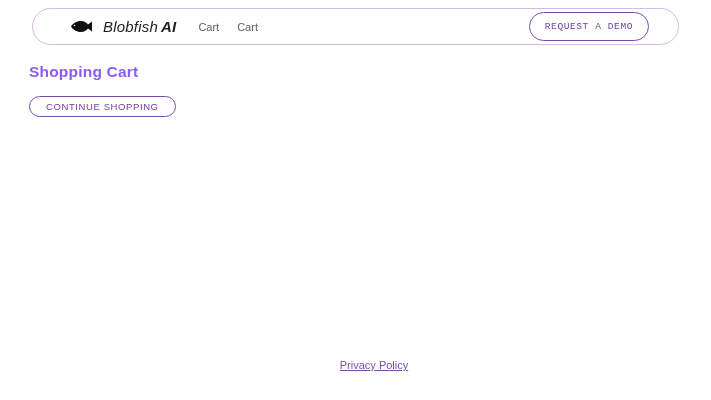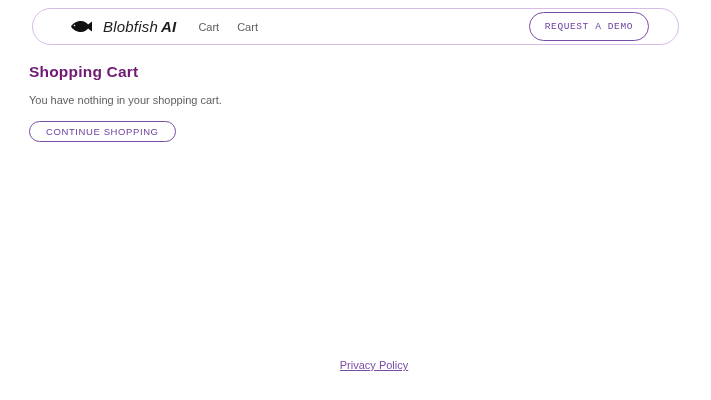--- a/index.html
+++ b/index.html
@@ -68,21 +68,21 @@
   }
 
   
   .main {
     padding: 18px 29px 0 29px;
     flex-shrink: 0;
   }
   .page-title {
     font-size: 15.5px;
     font-weight: 700;
-    color: #701a75;
+    color: #8b5cf6;
     letter-spacing: 0.2px;
   }
   .empty-message {
     margin-top: 13px;
     font-size: 11px;
     color: #5e5e5e;
   }
   .continue-button {
     margin-top: 15px;
     border: 1.5px solid #7a4da4;
@@ -129,21 +129,20 @@
   </div>
   <nav class="nav">
     <a class="nav-link" href="#">Cart</a>
     <a class="nav-link" href="#">Cart</a>
   </nav>
   <button class="cta-button">REQUEST A DEMO</button>
 </header>
 
 <main class="main">
   <h1 class="page-title">Shopping Cart</h1>
-  <p class="empty-message">You have nothing in your shopping cart.</p>
   <button class="continue-button">CONTINUE SHOPPING</button>
 </main>
 
 <div class="spacer"></div>
 
 <footer class="footer">
   <a class="privacy-link" href="#">Privacy Policy</a>
 </footer>
 
 </body></html>

